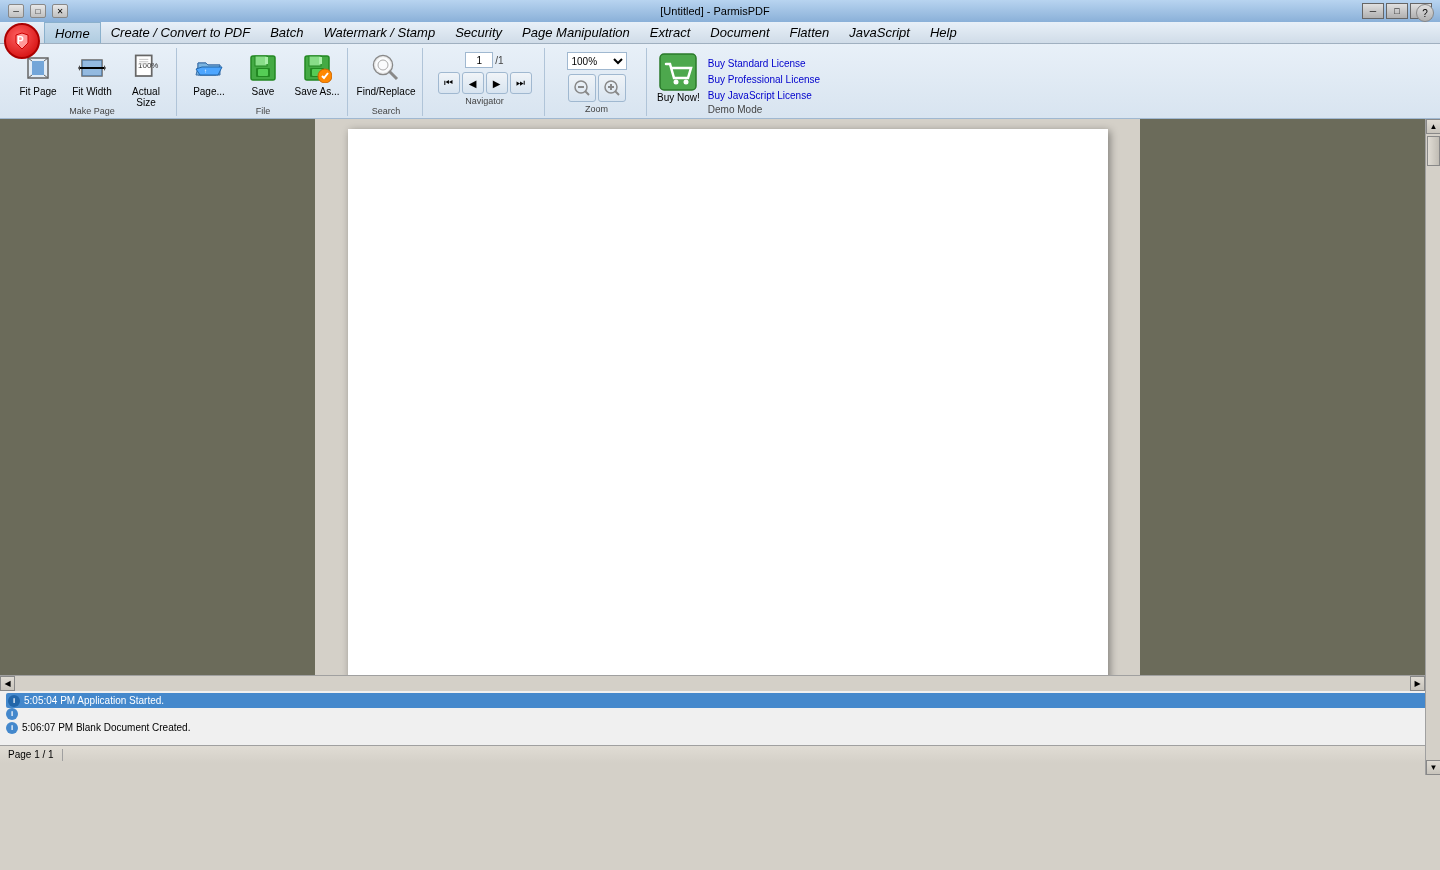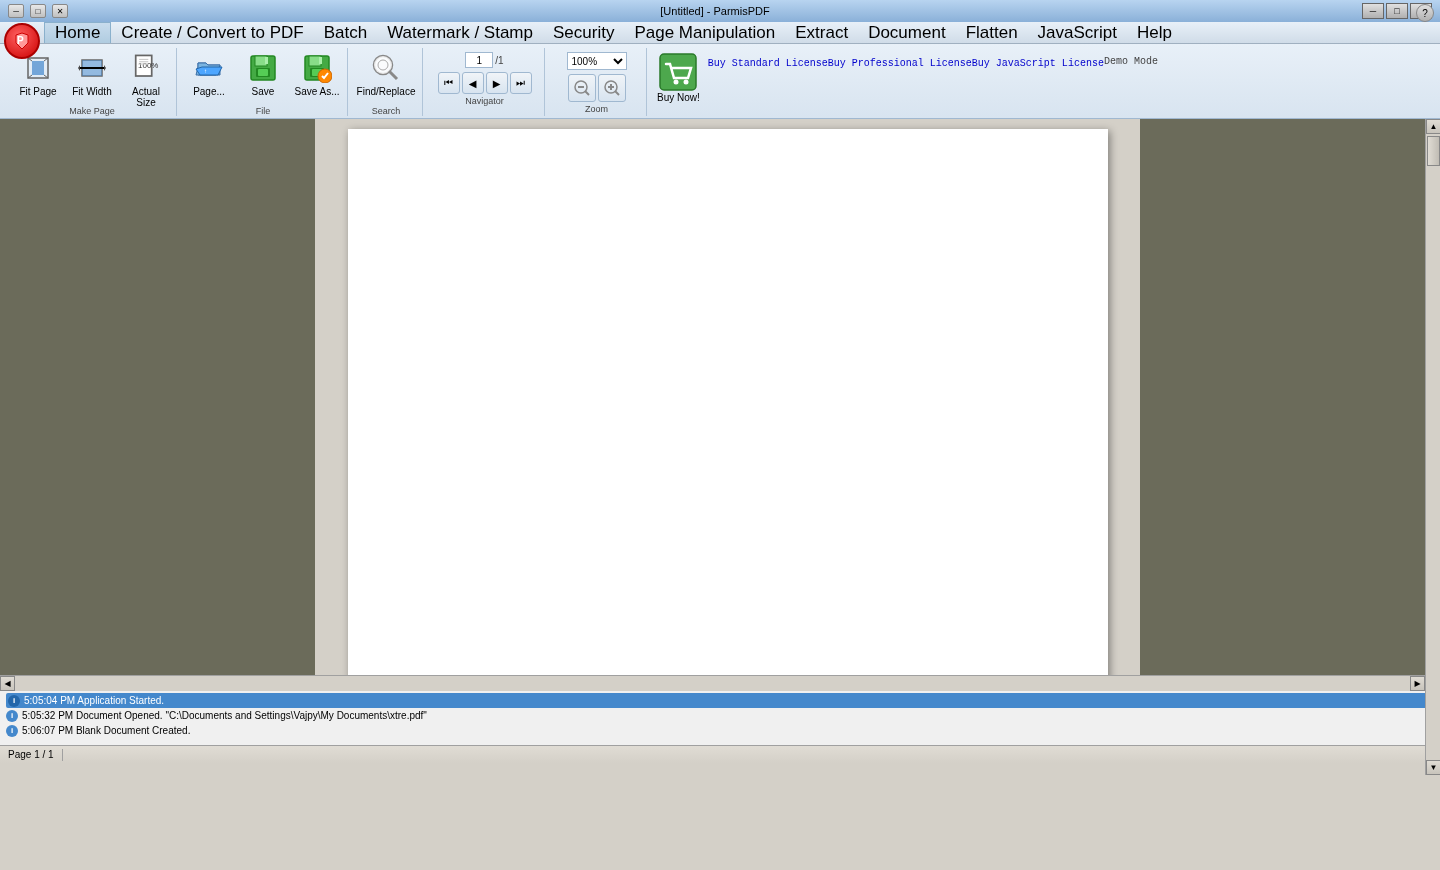--- a/index.html
+++ b/index.html
@@ -53,24 +53,25 @@
     #menubar {
       height: 22px;
       background: linear-gradient(to bottom, #e8f0f8, #d0dce8);
       display: flex;
       align-items: stretch;
       padding-left: 44px;
       border-bottom: 1px solid #a0b0c0;
     }
     .menu-item {
       padding: 3px 10px;
-      font-size: 17px;
+      font-size: 13px;
       cursor: pointer;
       display: flex; align-items: center;
       color: #000;
+      font-style: italic;
     }
     .menu-item.selected {
       background: linear-gradient(to bottom, #c8dced, #b0cce0);
       border: 1px solid #8ab0cc;
       border-bottom: none;
     }
 
     
     #toolbar {
       height: 75px;
@@ -530,21 +531,21 @@
     <div style="display:flex; flex-direction:column; align-items:center; cursor:pointer;">
       <svg width="40" height="40" viewBox="0 0 40 40">
         <rect x="2" y="2" width="36" height="36" rx="4" fill="#4da84d" stroke="#2a7a2a" stroke-width="1.5"></rect>
         <path d="M8 12 L12 12 L16 26 L30 26 L33 16 L14 16" stroke="white" stroke-width="2.5" fill="none" stroke-linecap="round"></path>
         <circle cx="18" cy="30" r="2.5" fill="white"></circle>
         <circle cx="28" cy="30" r="2.5" fill="white"></circle>
       </svg>
       <div style="font-size:10px; color:#000;">Buy Now!</div>
     </div>
 
-    <div style="display:flex; flex-direction:row; padding-top:4px;font-family:Liberation Mono, monospace;">
+    <div style="display:flex; flex-direction:column; padding-top:4px;">
       <a class="demo-link">Buy Standard License</a>
       <a class="demo-link">Buy Professional License</a>
       <a class="demo-link">Buy JavaScript License</a>
       <div class="demo-mode-text">Demo Mode</div>
     </div>
   </div>
 </div>
 
 <div style="position:relative; width:1440px; height:556px; display:flex;">
 
@@ -571,21 +572,20 @@
   <div class="hscroll-arrow">▶</div>
 </div>
 
 <div id="log-area">
   <div class="log-entry highlight">
     <div class="log-info-icon">i</div>
     <span>5:05:04 PM Application Started.</span>
   </div>
   <div class="log-entry">
     <div class="log-info-icon">i</div>
-    <span>5:05:32 PM Document Opened. "C:\Documents and Settings\Vajpy\My Documents\xtre.pdf"</span>
   </div>
   <div class="log-entry">
     <div class="log-info-icon">i</div>
     <span>5:06:07 PM Blank Document Created.</span>
   </div>
 </div>
 
 <div id="statusbar">
   <span>Page 1 / 1</span>
   <div class="status-divider"></div>

